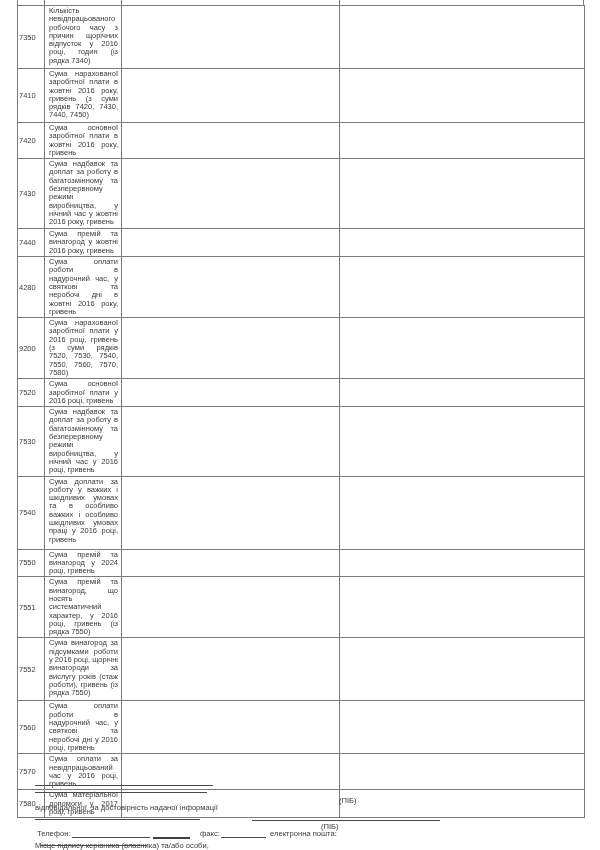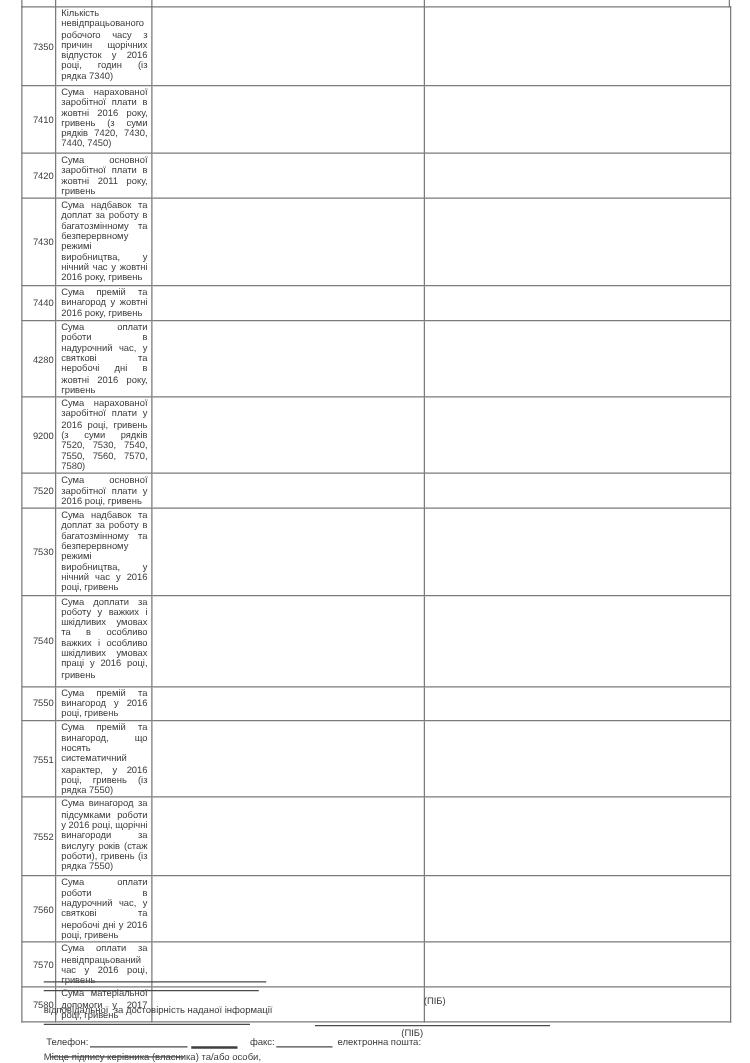--- a/index.html
+++ b/index.html
@@ -7,21 +7,21 @@
     position:relative; width:600px; height:850px; background:#ffffff;
     font-family:"Liberation Sans", sans-serif; color:#3a3a3a; overflow:hidden;
   }
   
   .form-table {
     position:absolute; left:17px; top:5px; width:567px;
     border-collapse:collapse; table-layout:fixed;
   }
   .form-table td { border:1px solid #7b7b7b; }
   td.code {
-    text-align:right; vertical-align:middle;
+    text-align:left; vertical-align:middle;
     font-size:7.5px; color:#3a3a3a;
   }
   td.label {
     vertical-align:top; padding:1px 3px 1px 4px;
     font-size:7.5px; line-height:8.3px; text-align:justify;
     letter-spacing:0; color:#3a3a3a; overflow:hidden;margin-top:42px;
   }
   td.val { background:#ffffff; }
   .stub { position:absolute; top:0; width:1px; height:6px; background:#7b7b7b; }
   
@@ -54,21 +54,21 @@
           <td class="val"></td>
         </tr>
         <tr style="height: 54px;">
           <td class="code">7410</td>
           <td class="label">Сума нарахованої заробітної плати в жовтні 2016 року, гривень (з суми рядків 7420, 7430, 7440, 7450)</td>
           <td class="val"></td>
           <td class="val"></td>
         </tr>
         <tr style="height: 36px;">
           <td class="code">7420</td>
-          <td class="label">Сума основної заробітної плати в жовтні 2011 року, гривень</td>
+          <td class="label">Сума основної заробітної плати в жовтні 2016 року, гривень</td>
           <td class="val"></td>
           <td class="val"></td>
         </tr>
         <tr style="height: 70px;">
           <td class="code">7430</td>
           <td class="label">Сума надбавок та доплат за роботу в багатозмінному та безперервному режимі виробництва, у нічний час у жовтні 2016 року, гривень</td>
           <td class="val"></td>
           <td class="val"></td>
         </tr>
         <tr style="height: 27px;">
@@ -102,21 +102,21 @@
           <td class="val"></td>
         </tr>
         <tr style="height: 73px;">
           <td class="code">7540</td>
           <td class="label">Сума доплати за роботу у важких і шкідливих умовах та в особливо важких і особливо шкідливих умовах праці у 2016 році, гривень</td>
           <td class="val"></td>
           <td class="val"></td>
         </tr>
         <tr style="height: 27px;">
           <td class="code">7550</td>
-          <td class="label">Сума премій та винагород у 2016 році, гривень</td>
+          <td class="label">Сума премій та винагород у 2024 році, гривень</td>
           <td class="val"></td>
           <td class="val"></td>
         </tr>
         <tr style="height: 59px;">
           <td class="code">7551</td>
           <td class="label">Сума премій та винагород, що носять систематичний характер, у 2016 році, гривень (із рядка 7550)</td>
           <td class="val"></td>
           <td class="val"></td>
         </tr>
         <tr style="height: 63px;">

